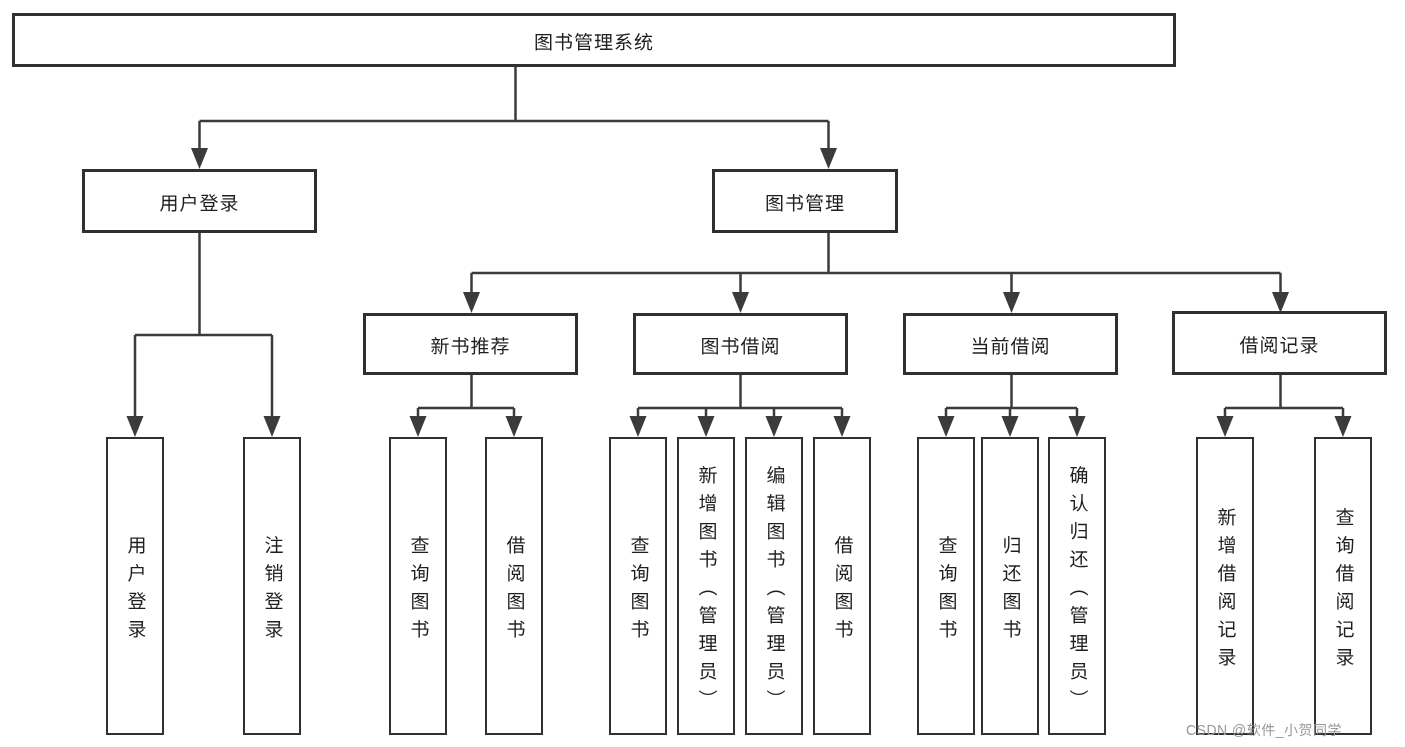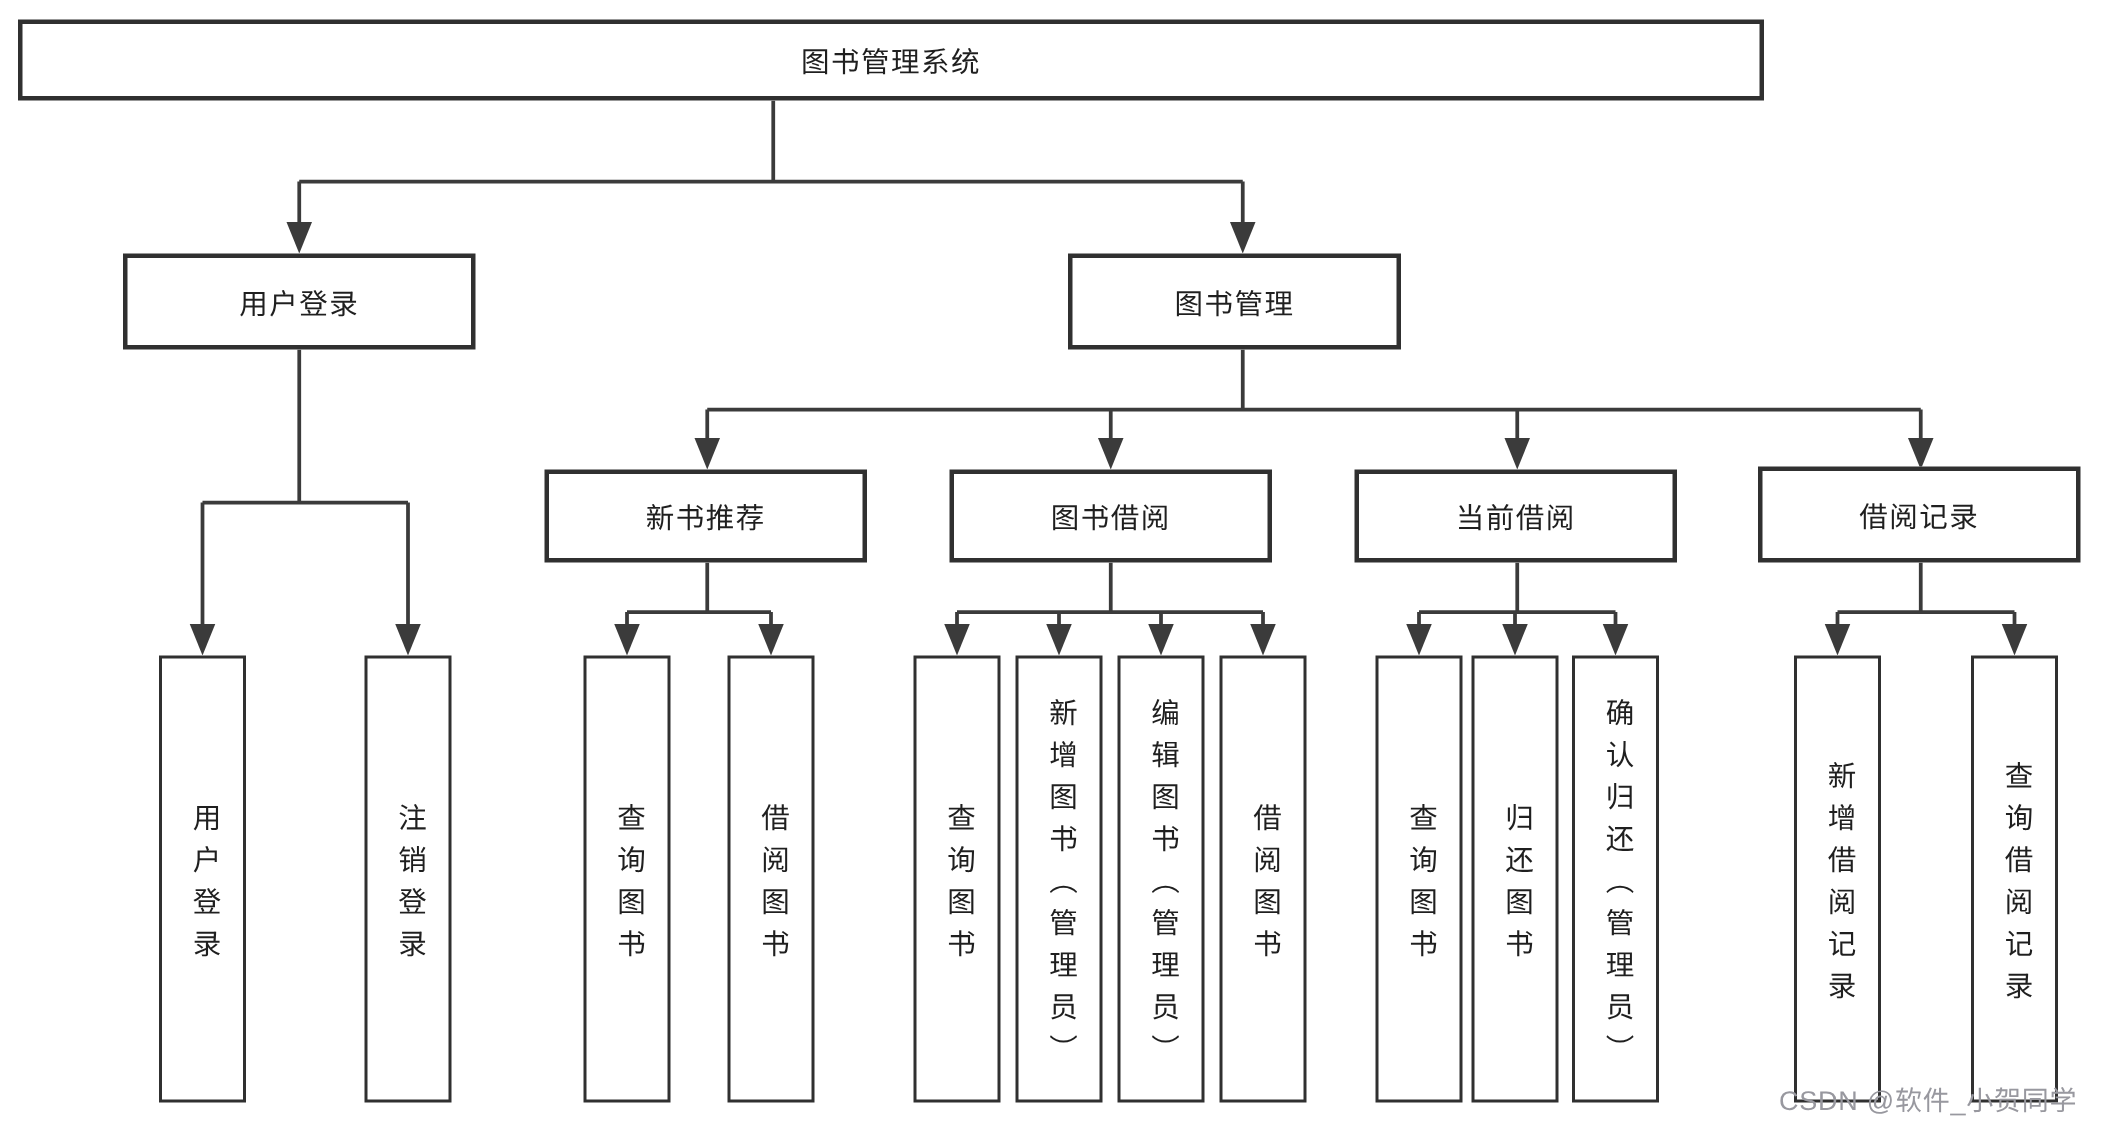--- a/index.html
+++ b/index.html
@@ -54,21 +54,21 @@
     text-orientation: mixed;
     line-height: 1;
     letter-spacing: 9px;
     margin-bottom: -9px;
     white-space: nowrap;
   }
   .watermark {
     position: absolute;
     left: 1186px;
     top: 719px;
-    font-size: 18px;
+    font-size: 14px;
     letter-spacing: 0.5px;
     color: var(--watermark, #98989f);
     z-index: 5;
     text-align: center;
   }
 </style>
 </head>
 <body>
 
 <div class="canvas">
@@ -106,21 +106,21 @@
     <polygon class="arrowhead" points="1343,437 1334.5,416 1351.5,416"></polygon>
   </svg>
 
   <div class="node" style="left:12px; top:13px; width:1164px; height:54px;">
     <span>图书管理系统</span>
   </div>
 
   <div class="node" style="left:82px; top:169px; width:235px; height:64px;">
     <span>用户登录</span>
   </div>
-  <div class="node" style="left:712px; top:169px; width:222px; height:64px;">
+  <div class="node" style="left:712px; top:169px; width:186px; height:64px;">
     <span>图书管理</span>
   </div>
 
   <div class="node" style="left:633px; top:313px; width:215px; height:62px;">
     <span>图书借阅</span>
   </div>
   <div class="node" style="left:363px; top:313px; width:215px; height:62px;">
     <span>新书推荐</span>
   </div>
   <div class="node" style="left:903px; top:313px; width:215px; height:62px;">

